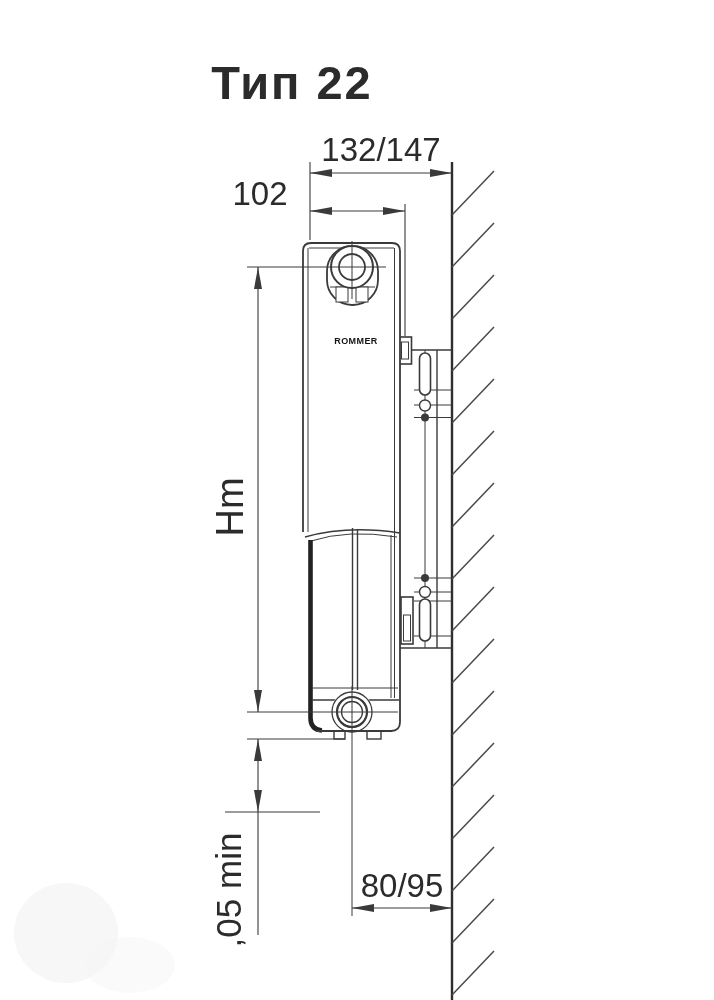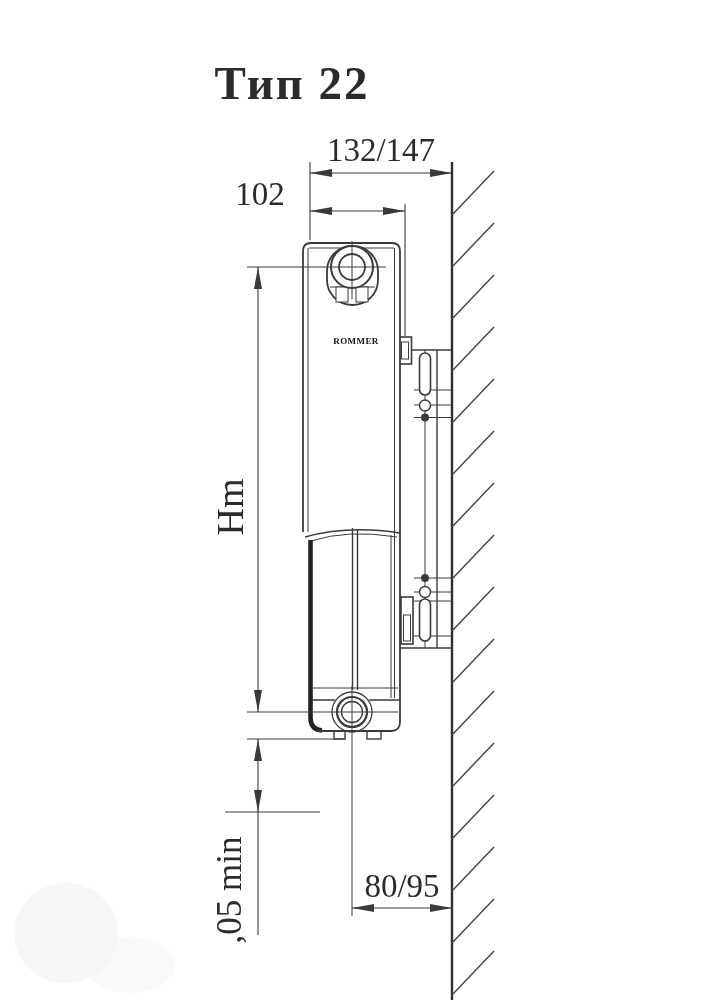--- a/index.html
+++ b/index.html
@@ -1,20 +1,20 @@
 <!DOCTYPE html>
 <html><head>
 <meta charset="utf-8">
 <style>
   html,body{margin:0;padding:0;background:#ffffff;}
   .canvas{
     position:relative;
     width:643px;height:1000px;
     background:#ffffff;
-    font-family:Liberation Serif, serif;
+    font-family:Liberation Sans, sans-serif;
     overflow:hidden;
     border-radius:18px;
   }
   svg{display:block;}
   .ln{stroke:#3a3a3a;fill:none;}
   .thin{stroke-width:1;}
   .mid{stroke-width:1.4;}
   .main{stroke-width:1.8;}
   .thick{stroke:#222;stroke-width:4.6;}
   .wall{stroke:#2e2e2e;stroke-width:2.4;}

